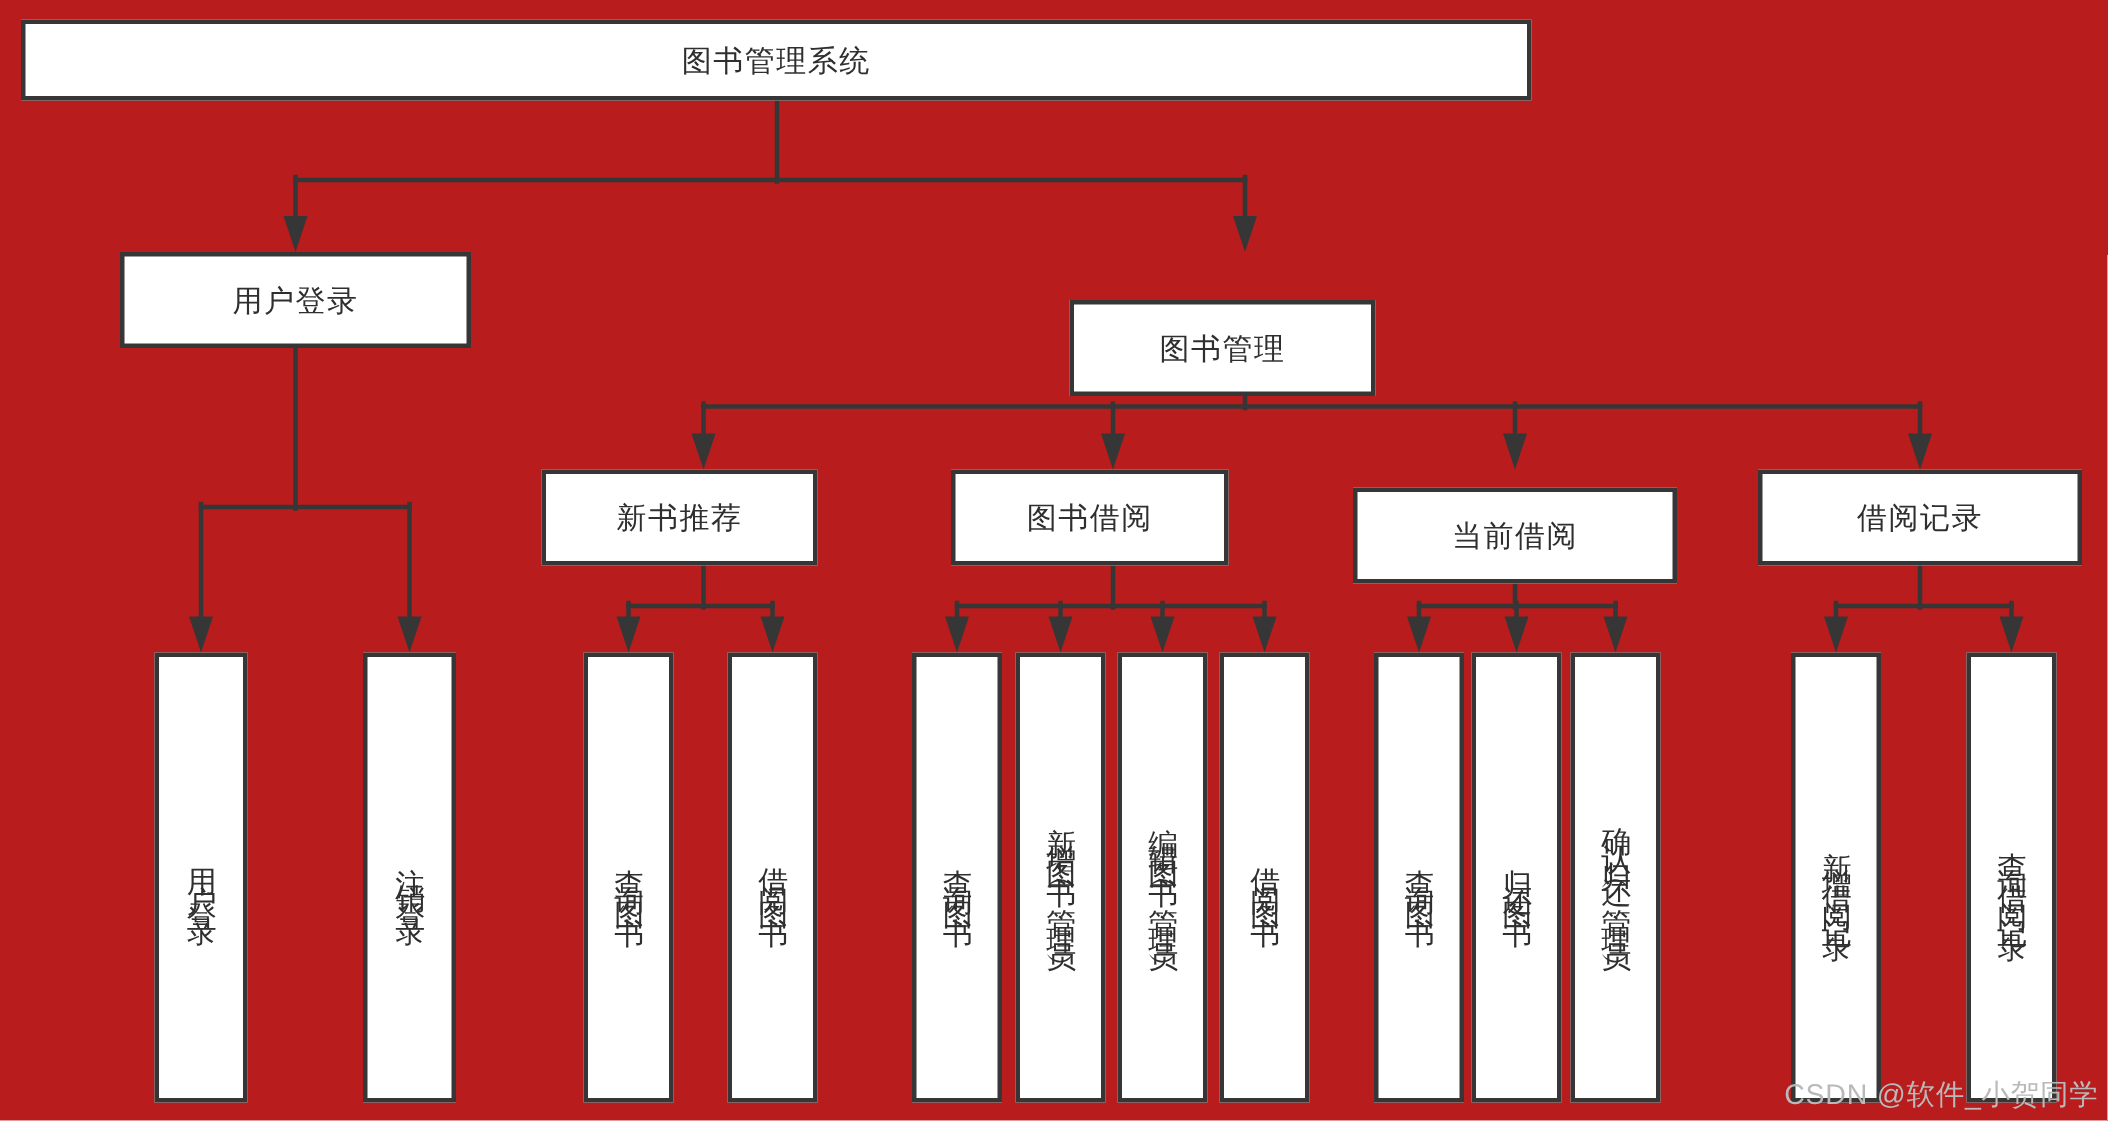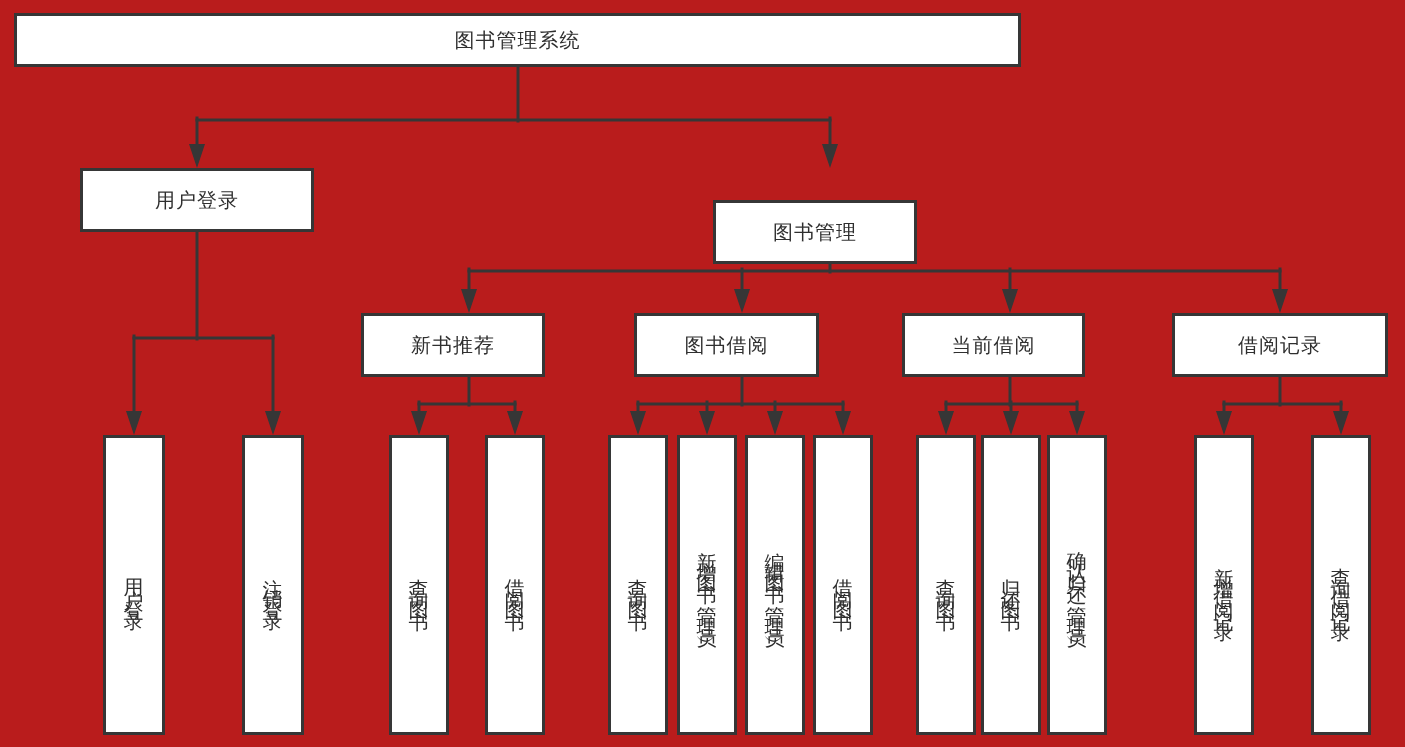--- a/index.html
+++ b/index.html
@@ -133,35 +133,36 @@
     </g>
   </svg>
 
   <div class="box" style="left:14px; top:13px; width:1007px; height:54px;">图书管理系统</div>
 
   <div class="box" style="left:80px; top:168px; width:234px; height:64px;">用户登录</div>
   <div class="box" style="left:713px; top:168px; width:204px; height:64px;margin-top:32px;">图书管理</div>
 
   <div class="box" style="left:361px; top:313px; width:184px; height:64px;">新书推荐</div>
   <div class="box" style="left:634px; top:313px; width:185px; height:64px;">图书借阅</div>
-  <div class="box" style="left:902px; top:313px; width:183px; height:64px;">当前借阅</div>
+  <div class="box" style="left:902px; top:325px; width:216px; height:64px;">当前借阅</div>
   <div class="box" style="left:1172px; top:313px; width:216px; height:64px;">借阅记录</div>
 
   <div class="box vbox" style="left:103px; top:435px; width:62px; height:300px;">用户登录</div>
   <div class="box vbox" style="left:242px; top:435px; width:62px; height:300px;">注销登录</div>
 
   <div class="box vbox" style="left:389px; top:435px; width:60px; height:300px;">查询图书</div>
   <div class="box vbox" style="left:485px; top:435px; width:60px; height:300px;">借阅图书</div>
 
   <div class="box vbox" style="left:608px; top:435px; width:60px; height:300px;">查询图书</div>
   <div class="box vbox" style="left:677px; top:435px; width:60px; height:300px;">新增图书（管理员）</div>
   <div class="box vbox" style="left:745px; top:435px; width:60px; height:300px;">编辑图书（管理员）</div>
   <div class="box vbox" style="left:813px; top:435px; width:60px; height:300px;">借阅图书</div>
 
   <div class="box vbox" style="left:916px; top:435px; width:60px; height:300px;">查询图书</div>
   <div class="box vbox" style="left:981px; top:435px; width:60px; height:300px;">归还图书</div>
   <div class="box vbox" style="left:1047px; top:435px; width:60px; height:300px;">确认归还（管理员）</div>
 
   <div class="box vbox" style="left:1194px; top:435px; width:60px; height:300px;">新增借阅记录</div>
   <div class="box vbox" style="left:1311px; top:435px; width:60px; height:300px;">查询借阅记录</div>
 
+  <div class="watermark">CSDN @软件_小贺同学</div>
 
 </div>
 
 </body></html>

